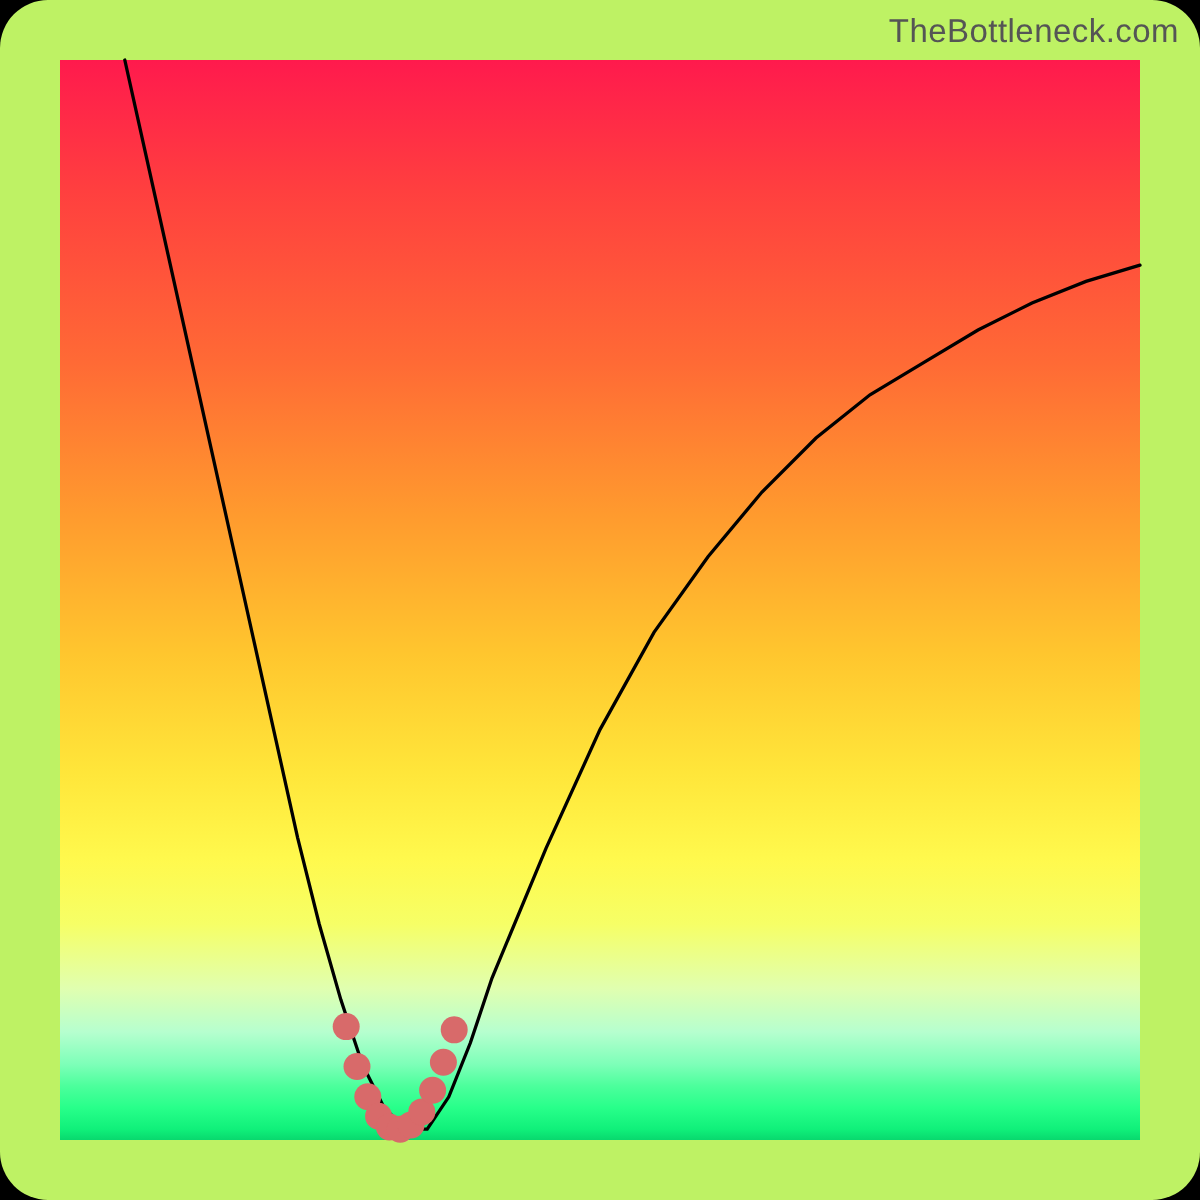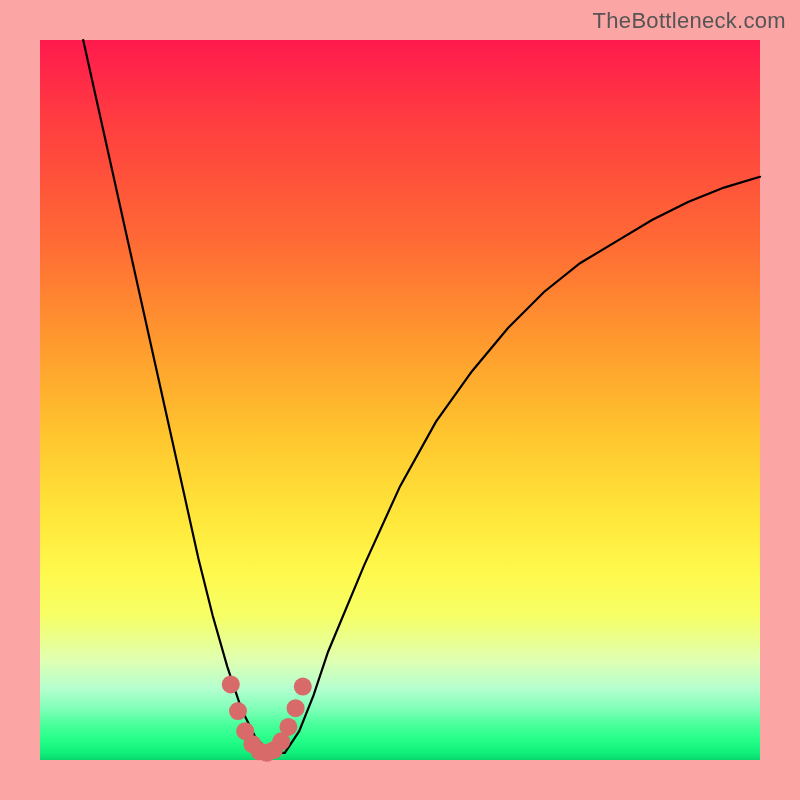--- a/index.html
+++ b/index.html
@@ -8,21 +8,22 @@
     width: 800px;
     height: 800px;
     background: #000;
     overflow: hidden;
     font-family: Arial, Helvetica, sans-serif;
   }
   .outer {
     position: relative;
     width: 800px;
     height: 800px;
-    background: #fca5a5;
+    background: #bef264;
+    border-radius: 32px;
   }
   .plot {
     position: absolute;
     left: 40px;
     top: 40px;
     width: 720px;
     height: 720px;
     background: linear-gradient(
       to bottom,
       #ff1a4d 0%,

